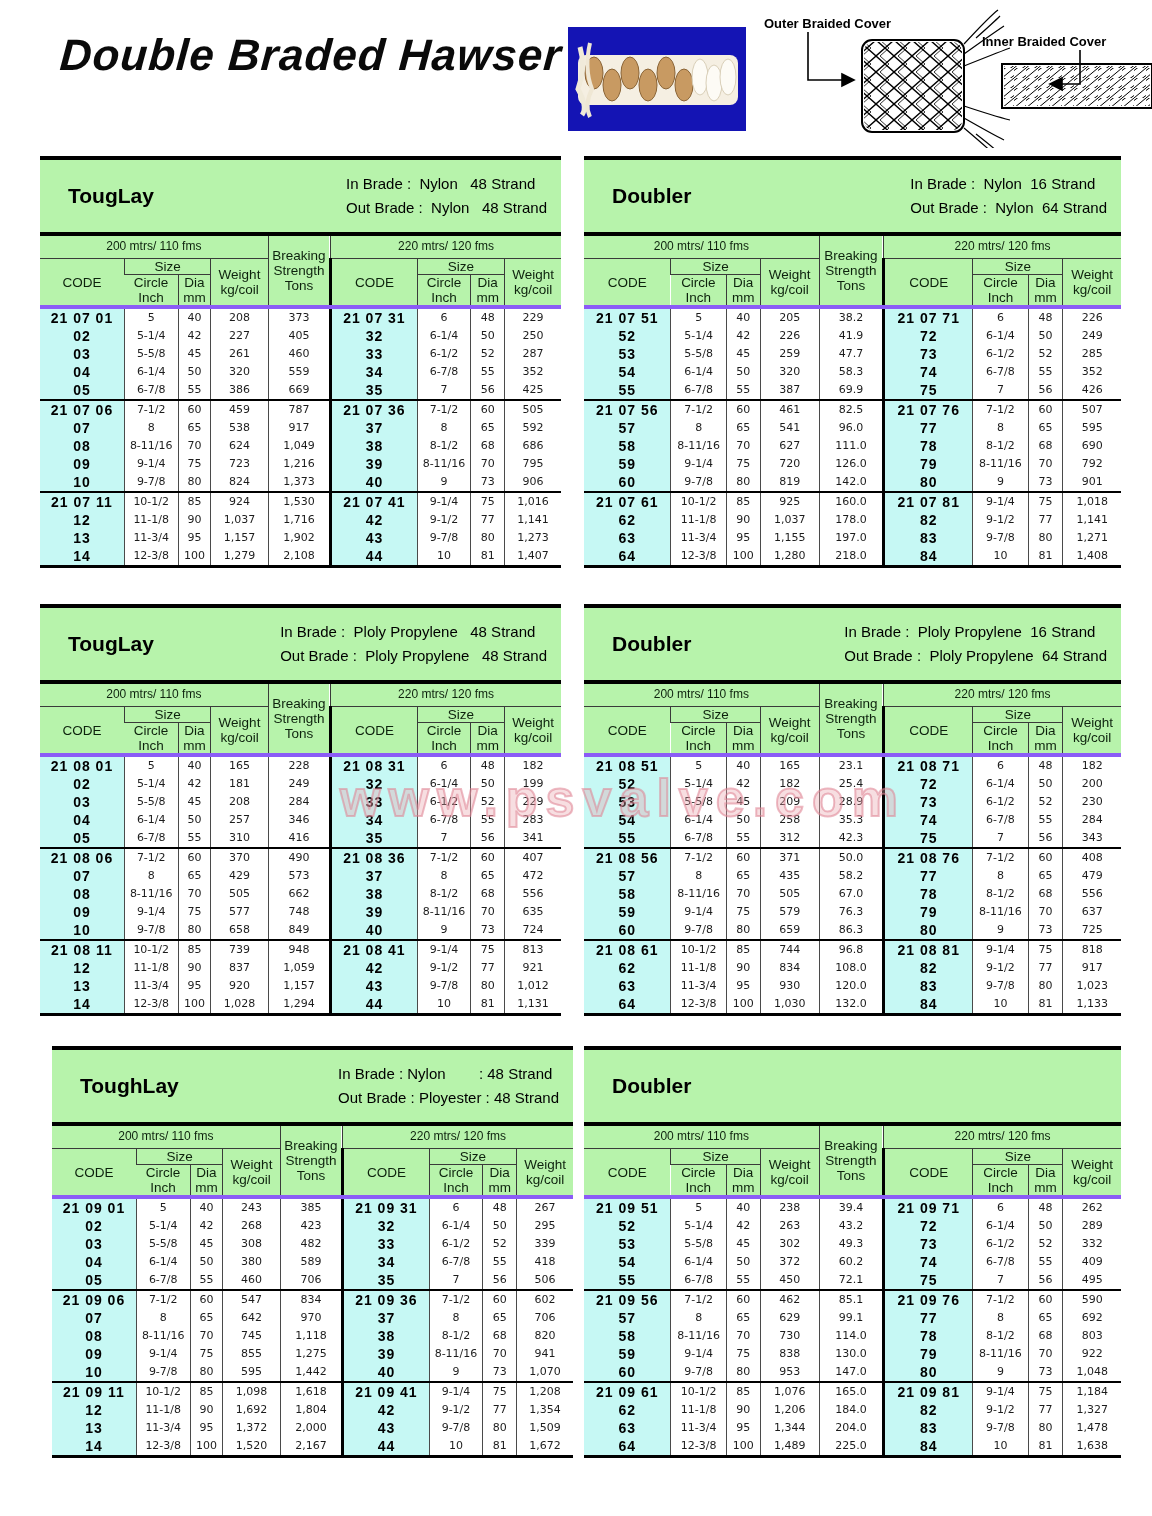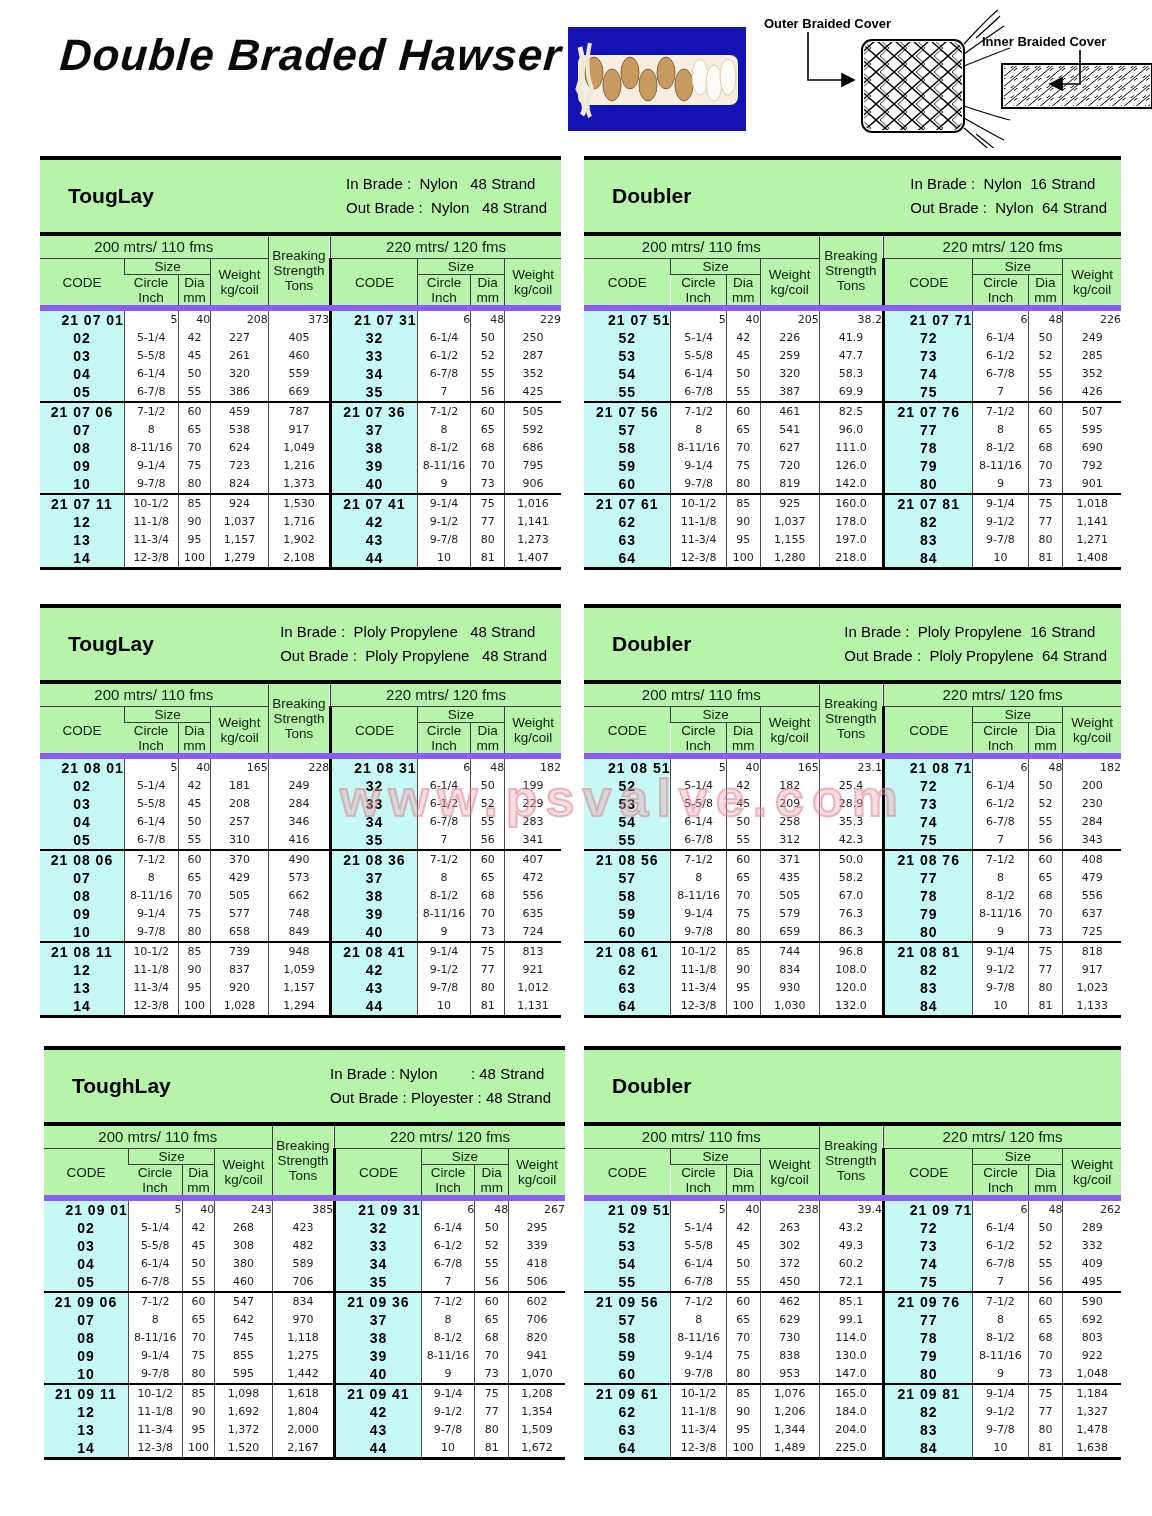--- a/index.html
+++ b/index.html
@@ -19,47 +19,47 @@
   .watermark{position:absolute;left:340px;top:768px;font-size:52px;font-weight:bold;
              letter-spacing:8px;color:rgba(231,160,170,0.35);
              -webkit-text-stroke:2px rgba(222,130,145,0.55);z-index:30;pointer-events:none;}
 
   
   .htable{position:absolute;}
   #t0{left:40px;top:156px;width:521px}
   #t1{left:584px;top:156px;width:537px}
   #t2{left:40px;top:604px;width:521px}
   #t3{left:584px;top:604px;width:537px}
-  #t4{left:44px;top:1046px;width:521px}
+  #t4{left:52px;top:1046px;width:521px}
   #t5{left:584px;top:1046px;width:537px}
 
   .band{position:relative;height:72px;background:#b7f3ab;
         border-top:4px solid #000;border-bottom:4px solid #000;}
   .band-title{position:absolute;left:28px;top:24px;font-size:21px;font-weight:bold;}
   .band-specs{position:absolute;right:14px;top:12px;text-align:left;}
   .spec-line{font-size:15px;font-weight:normal;white-space:pre;line-height:1.6;}
 
   table.grid{width:100%;border-collapse:collapse;table-layout:fixed;
              border-bottom:3px solid #000;}
   table.grid td{overflow:hidden;text-align:center;vertical-align:middle;padding:0;}
   
   td.hc{background:#b7f3ab;font-size:13.5px;line-height:1.12;color:#0d220d;
         border-left:1px solid #3a3a3a;border-bottom:1px solid #3a3a3a;padding:1px 0;}
-  td.hc.span{font-size:15px;height:22px;margin-top:12px;}
+  td.hc.span{font-size:12px;height:22px;margin-top:12px;}
   td.hc:first-child{border-left:none;}
   
   td.dc{background:#fff;font-size:11px;font-family:"DejaVu Sans",sans-serif;color:#1c1c1c;
         border-left:1px solid #4a4a4a;height:18px;line-height:18px;white-space:nowrap;}
   td.code{background:#c6f8f4;font-size:14px;font-weight:bold;font-family:"Liberation Sans",sans-serif;
           text-align:right;padding-right:5px;letter-spacing:1px;color:#000;
           border-left:1px solid #4a4a4a;height:18px;line-height:18px;white-space:nowrap;}
   td.first{border-left:none;}
   td.thickL{border-left:3px solid #000 !important;}
   tr.gs td{border-top:2px solid #000;}
-  tr.firstdata td{border-top:6px solid #8b5cf6;text-align:right;}
+  tr.firstdata td{border-top:4px solid #8b5cf6;}
 </style>
 </head>
 <body>
 
 <div id="page">
 
   <div class="main-title">Double Braded Hawser</div>
 
   <div class="rope-photo">
     <svg width="178" height="104" viewBox="0 0 178 104">

